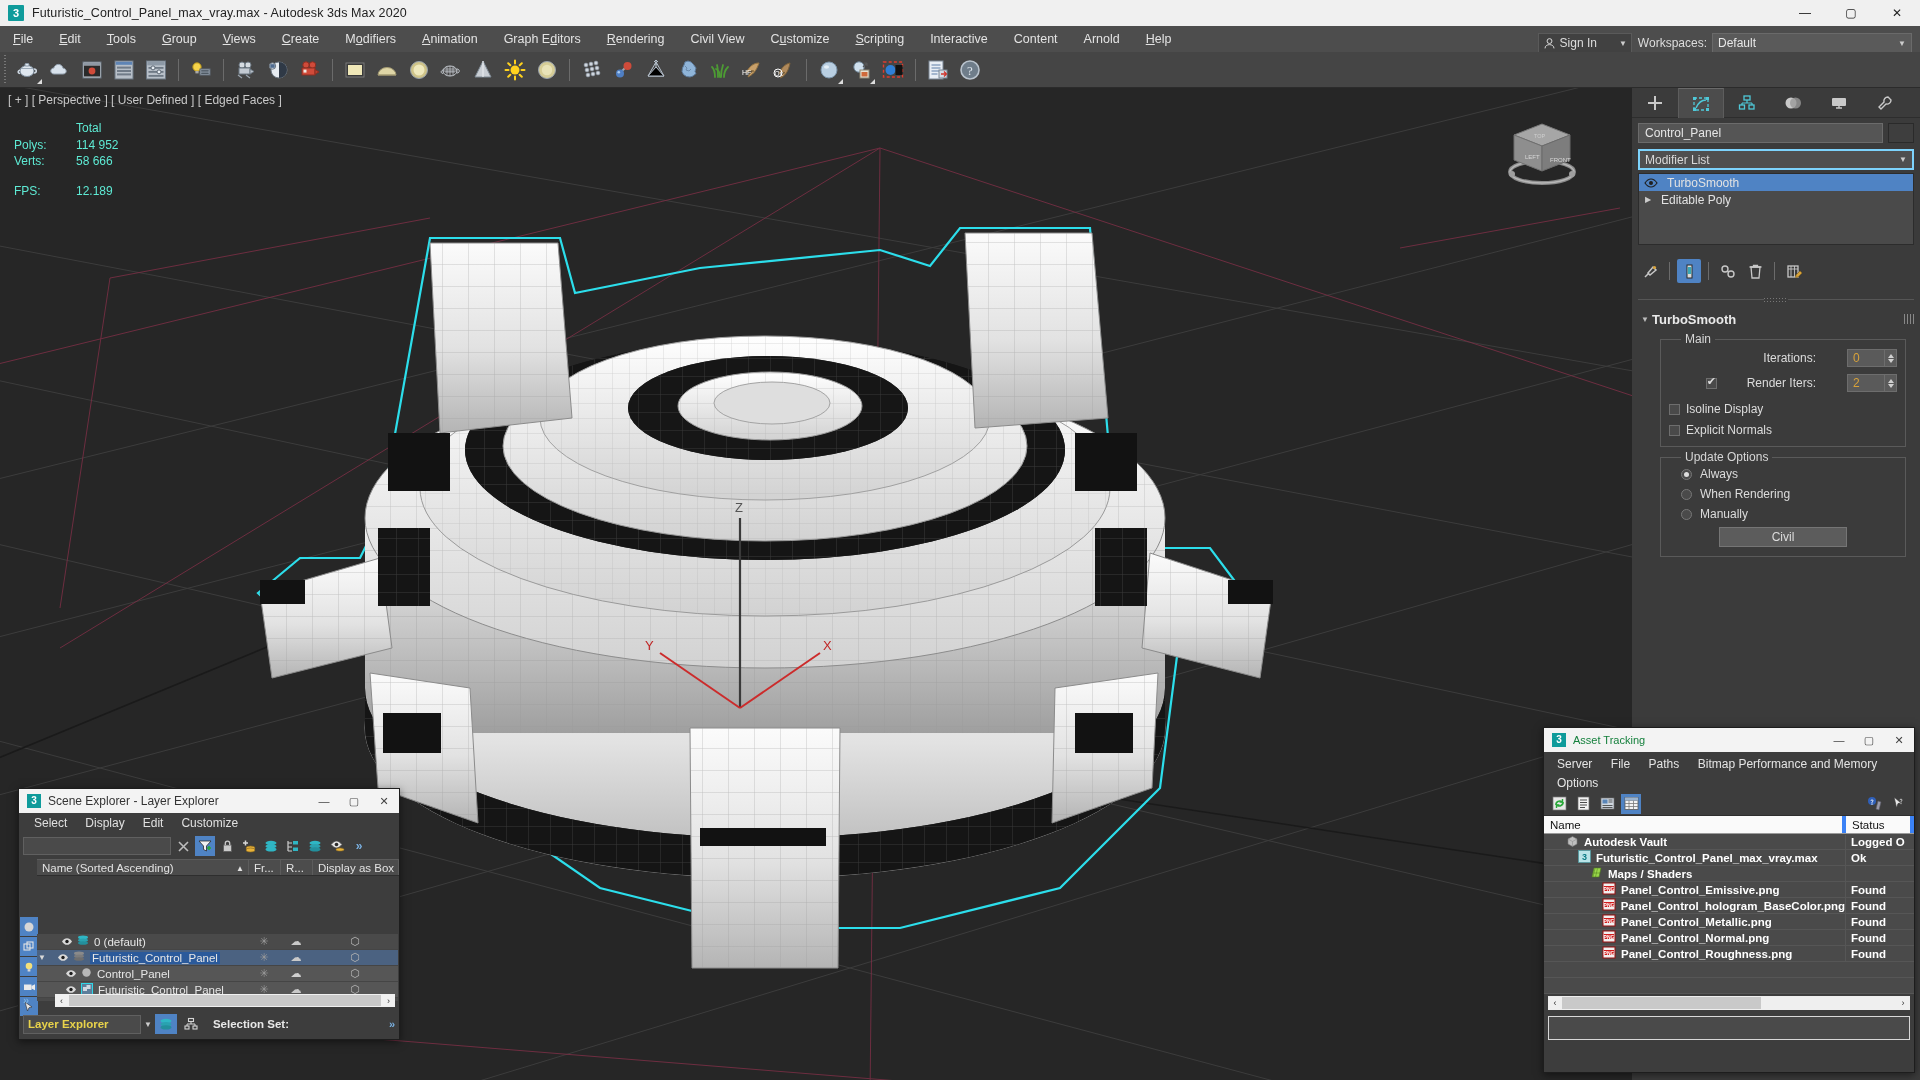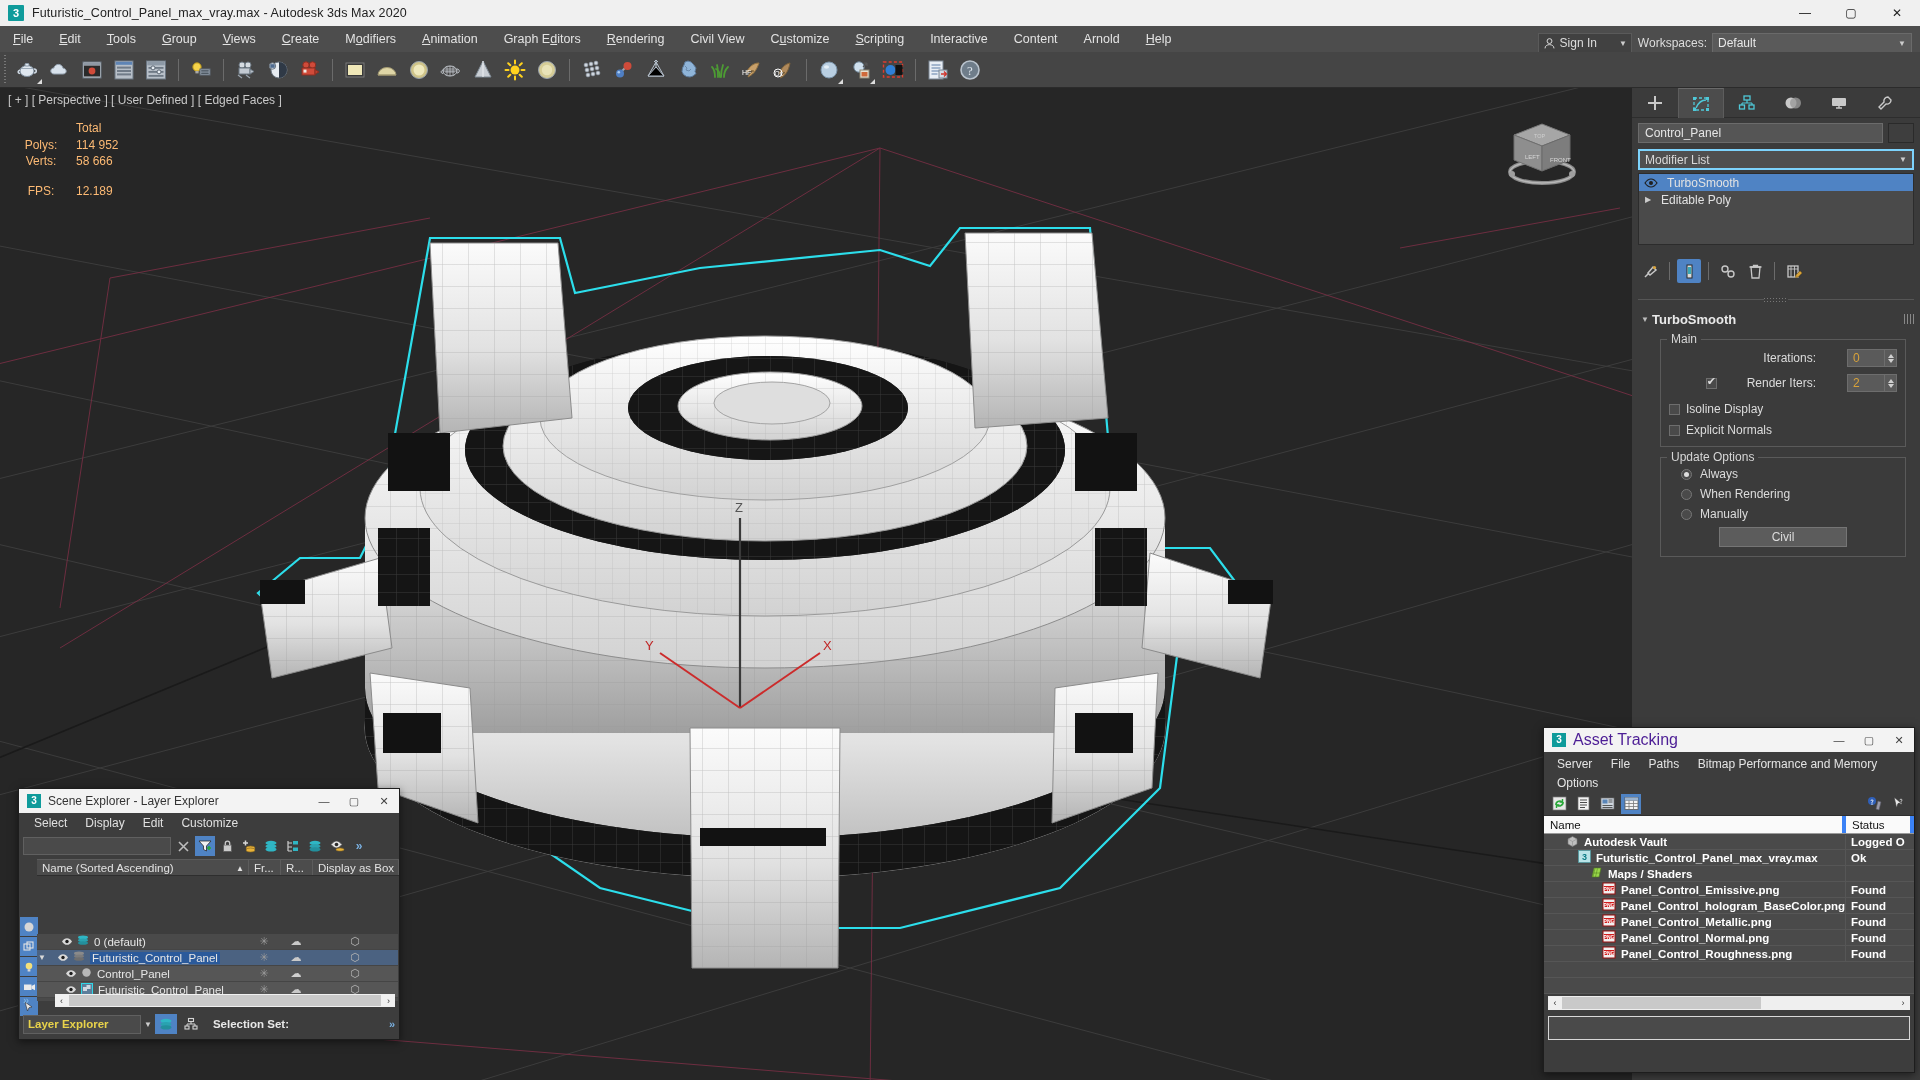--- a/index.html
+++ b/index.html
@@ -49,22 +49,22 @@
 
   
   #viewport { position:absolute; left:0; top:88px; width:1632px; height:992px;
     background:#262626; overflow:hidden; }
   #vpgrid { position:absolute; inset:0; }
   #vplabel { position:absolute; left:8px; top:5px; font-size:12px; color:#c8c8c8;
     font-family:"Liberation Sans", sans-serif; z-index:5; }
   #vpstats { position:absolute; left:14px; top:32px; z-index:5; font-size:12px; color:#e0b52a;
     line-height:16.5px; }
   #vpstats table { border-collapse:collapse; }
-  #vpstats td { padding:0 4px 0 0; font-size:12px; color:#fdba74; }
-  #vpstats td.k { text-align:center; padding-right:8px; width:62px;}
+  #vpstats td { padding:0 4px 0 0; font-size:12px; color:#5eead4; }
+  #vpstats td.k { text-align:left; padding-right:8px; width:62px;}
   #vpstats td.v { text-align:left; }
   .sp { height:13px; }
   #viewcube { position:absolute; right:40px; top:22px; width:100px; height:85px; z-index:6; }
   #modelwrap { position:absolute; left:0; top:0; width:1632px; height:992px; }
 
   
   #cmdpanel { position:absolute; left:1632px; top:88px; width:288px; height:992px;
     background:#3b3b3b; }
   #cpTabs { display:flex; height:30px; background:#3b3b3b; border-bottom:1px solid #2d2d2d; }
   .cptab { width:46px; height:30px; display:flex; align-items:center; justify-content:center;}
@@ -101,21 +101,21 @@
      background-size:3px 1px,3px 1px; background-position:0 2px,0 5px; background-repeat:repeat-x;}
   #rollout { margin:4px 6px 0 6px; }
   .rollHdr { display:flex; align-items:center; height:20px; }
   .rollHdr .tri { font-size:8px; color:#bbb; width:14px; text-align:center;}
   .rollHdr .t { font-size:13px; font-weight:bold; color:#e9e9e9; }
   .rollHdr .dots { margin-left:auto; width:10px; height:10px;
      background-image:repeating-linear-gradient(to right,#888 0 1px,transparent 1px 3px),
        repeating-linear-gradient(to bottom,transparent 0 0,transparent 0 0);
      background-size:3px 3px; }
   .grp { border:1px solid #5a5a5a; margin:10px 8px 0 22px; padding:9px 8px 9px 8px; position:relative;}
-  .grp > .gt { position:absolute; top:-8px; left:6px; background:#3b3b3b; padding:0 4px;
+  .grp > .gt { position:absolute; top:-8px; left:20px; background:#3b3b3b; padding:0 4px;
      font-size:12px; color:#d6d6d6; }
   .fld { display:flex; align-items:center; justify-content:flex-end; margin-bottom:7px;gap:24px; }
   .fld .lb { font-size:12px; color:#dcdcdc; margin-right:7px; }
   .spin { width:50px; height:18px; background:#5a5a5a; border:1px solid #6d6d6d; display:flex;
      align-items:center; }
   .spin .v { flex:1; font-size:12px; color:#d8a23a; padding-left:5px; }
   .spin .ar { width:12px; height:16px; display:flex; flex-direction:column;
      align-items:center; justify-content:center; gap:1px; border-left:1px solid #6d6d6d;}
   .spin .ar i { width:0;height:0;border-left:3px solid transparent;border-right:3px solid transparent;}
   .spin .ar i.u { border-bottom:4px solid #d0d0d0;}
@@ -176,21 +176,21 @@
     display:flex; align-items:center; padding:0 4px; }
   #seFootCombo .t { font-size:11.5px; color:#e8d24a; font-weight:bold;}
   #seFoot .ssl { font-size:11.5px; color:#e8e8e8; font-weight:bold; margin-left:8px; }
 
   
   #assetTrk { position:absolute; left:1543px; top:727px; width:372px; height:346px;
     background:#3d3d3d; border:1px solid #1d1d1d; box-shadow:0 2px 8px rgba(0,0,0,.5); }
   #atTitle { height:24px; background:#f3f3f3; display:flex; align-items:center; }
   #atTitle .ic { width:14px; height:14px; background:#0f9b9b; color:#fff; font-size:10px;
     font-weight:bold; line-height:14px; text-align:center; margin:0 7px 0 8px; }
-  #atTitle .t { font-size:16px; color:#4c1d95; }
+  #atTitle .t { font-size:11px; color:#15803d; }
   #atTitle .btns { margin-left:auto; display:flex; }
   #atTitle .btns div { width:30px; height:24px; display:flex; align-items:center;
     justify-content:center; font-size:11px; color:#444; }
   #atMenu { padding:2px 0 0 6px; }
   #atMenu span { font-size:12px; color:#e4e4e4; padding:0 7px; line-height:18px; display:inline-block;}
   #atTools { height:24px; display:flex; align-items:center; padding:0 5px; gap:4px;
     border-bottom:1px solid #2e2e2e; }
   .attb { width:20px; height:20px; display:flex; align-items:center; justify-content:center;}
   .attb.on { background:#4f83c4; }
   #atHdr { display:flex; height:18px; background:#fafafa; border-bottom:1px solid #9a9a9a; }

